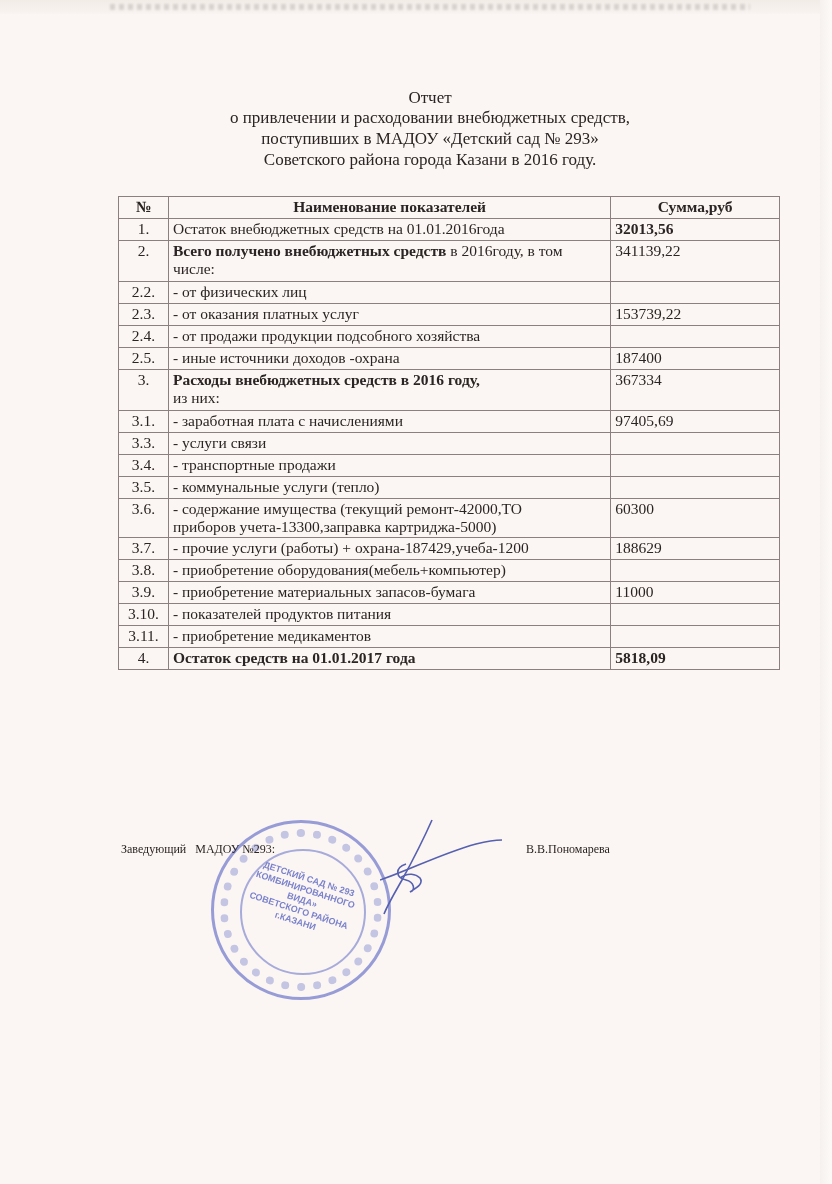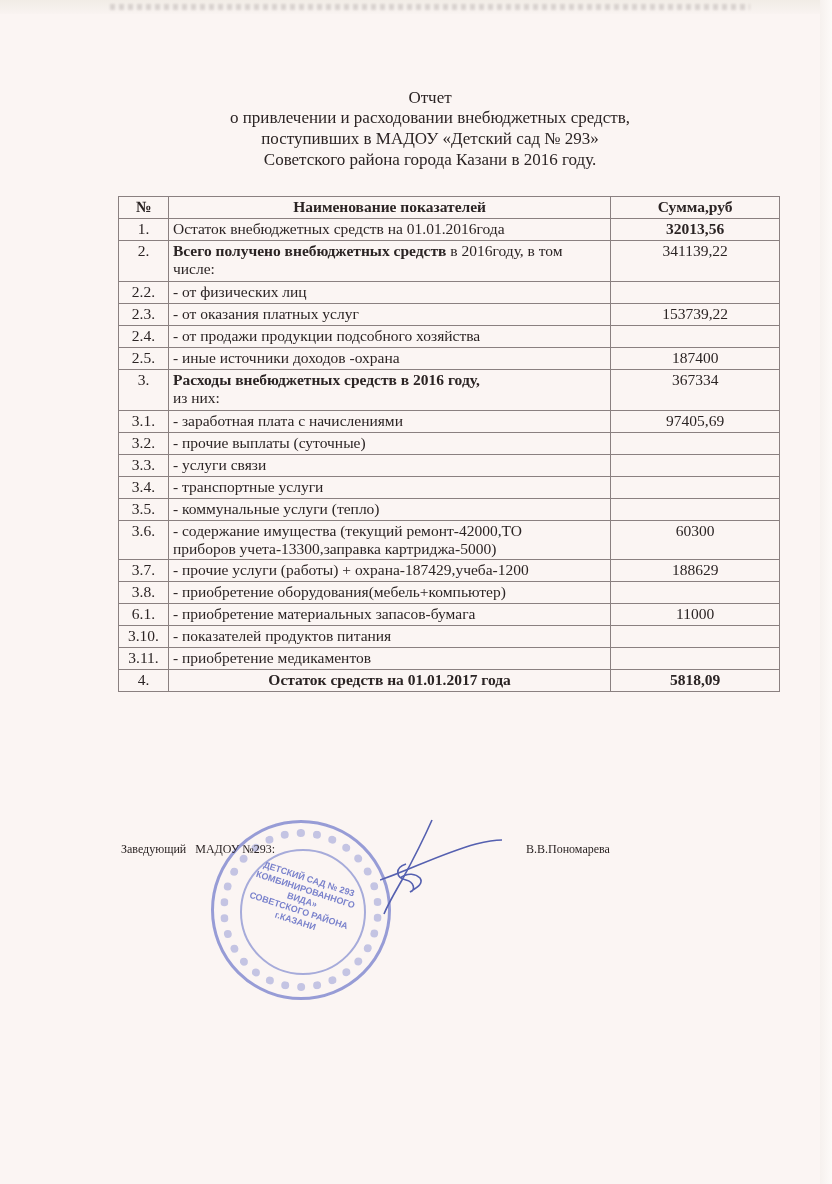--- a/index.html
+++ b/index.html
@@ -36,23 +36,23 @@
     border-collapse: collapse; font-size: 15.5px; line-height: 18px;
   }
   table.report td, table.report th {
     border: 1px solid #8a8080; padding: 1px 4px 1px 4px; vertical-align: top;
   }
   table.report th { font-weight: bold; text-align: center; height: 19px; }
   col.c-num { width: 50px; }
   col.c-name { width: 443px; }
   col.c-sum { width: 169px; }
   td.num { text-align: center; }
-  td.sum { text-align: center; }
+  td.sum { text-align: left; }
   tr.row td { height: 19px; }
-  .bold { font-weight: bold; text-align: center; }
+  .bold { font-weight: bold; }
 
   .signature-line {
     position: absolute; top: 842px; font-size: 12px;
   }
   #sig-role { left: 121px; }
   #sig-name { left: 526px; }
 
   .stamp {
     position: absolute; left: 211px; top: 820px; width: 180px; height: 180px;
     border-radius: 50%; border: 3px solid rgba(70,85,190,0.65);
@@ -138,32 +138,27 @@
       <td class="num">3.</td>
       <td style="height:38px"><span class="bold">Расходы внебюджетных средств в 2016 году,</span><br><span> из них:</span></td>
       <td class="sum">367334</td>
     </tr>
     <tr class="row">
       <td class="num">3.1.</td>
       <td>- заработная плата с начислениями</td>
       <td class="sum">97405,69</td>
     </tr>
     <tr class="row">
-      <td class="num">3.2.</td>
-      <td>- прочие выплаты (суточные)</td>
-      <td class="sum"></td>
-    </tr>
-    <tr class="row">
       <td class="num">3.3.</td>
       <td>- услуги связи</td>
       <td class="sum"></td>
     </tr>
     <tr class="row">
       <td class="num">3.4.</td>
-      <td>- транспортные услуги</td>
+      <td>- транспортные продажи</td>
       <td class="sum"></td>
     </tr>
     <tr class="row">
       <td class="num">3.5.</td>
       <td>- коммунальные услуги (тепло)</td>
       <td class="sum"></td>
     </tr>
     <tr class="row">
       <td class="num">3.6.</td>
       <td style="padding-right:54px">- содержание имущества (текущий ремонт-42000,ТО приборов учета-13300,заправка картриджа-5000)</td>
@@ -173,21 +168,21 @@
       <td class="num">3.7.</td>
       <td style="">- прочие услуги (работы) + охрана-187429,учеба-1200</td>
       <td class="sum">188629</td>
     </tr>
     <tr class="row">
       <td class="num">3.8.</td>
       <td>- приобретение оборудования(мебель+компьютер)</td>
       <td class="sum"></td>
     </tr>
     <tr class="row">
-      <td class="num">6.1.</td>
+      <td class="num">3.9.</td>
       <td>- приобретение материальных запасов-бумага</td>
       <td class="sum">11000</td>
     </tr>
     <tr class="row">
       <td class="num">3.10.</td>
       <td>- показателей продуктов питания</td>
       <td class="sum"></td>
     </tr>
     <tr class="row">
       <td class="num">3.11.</td>

